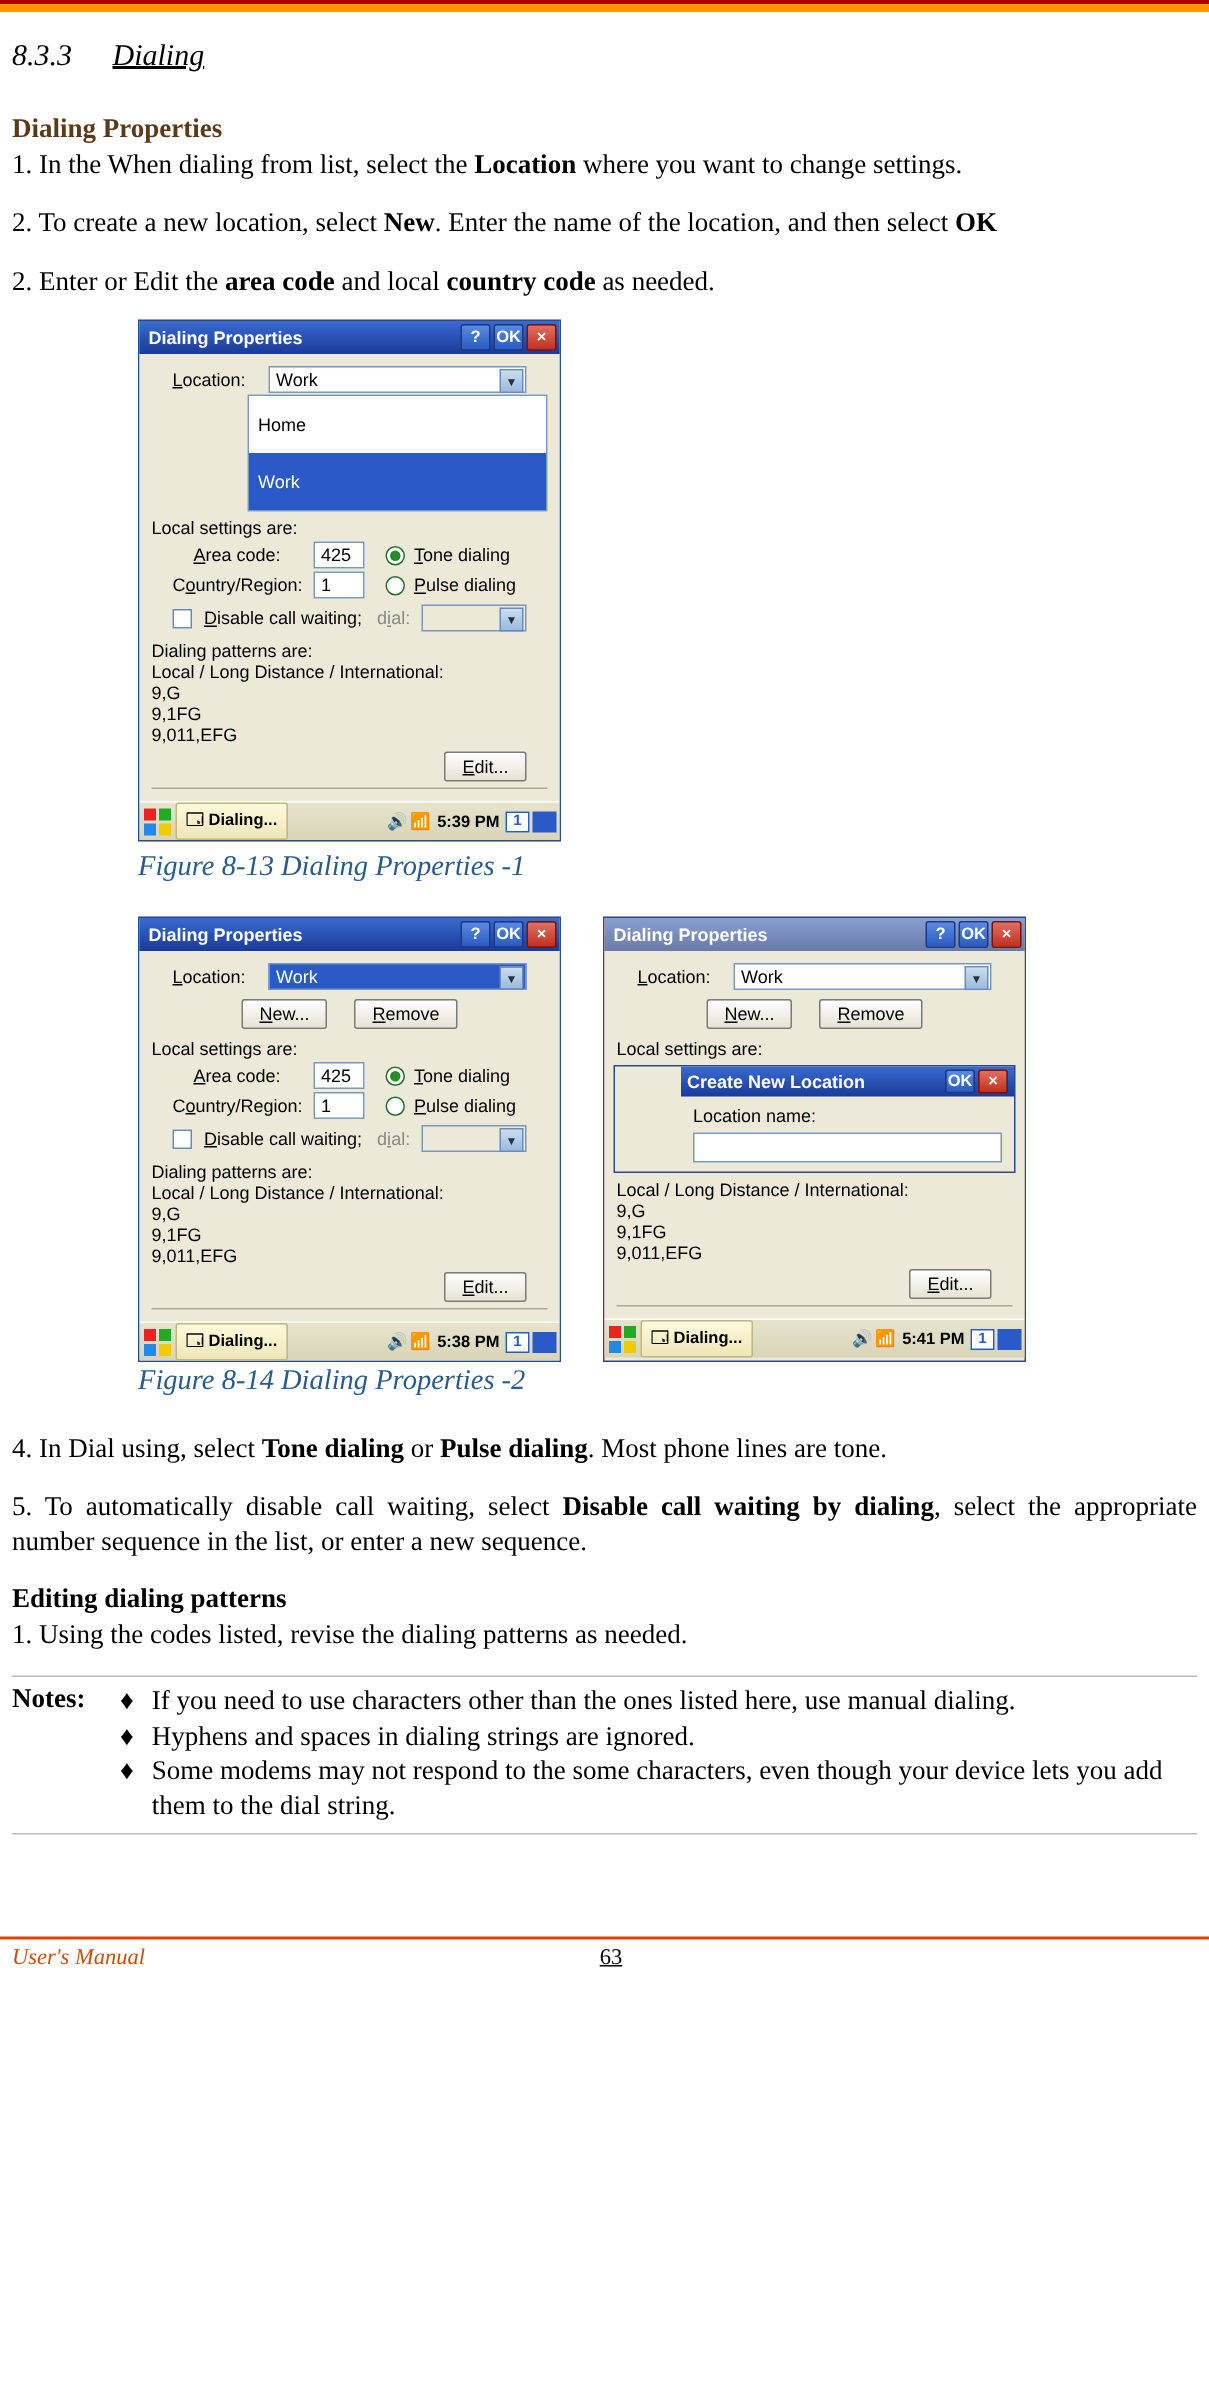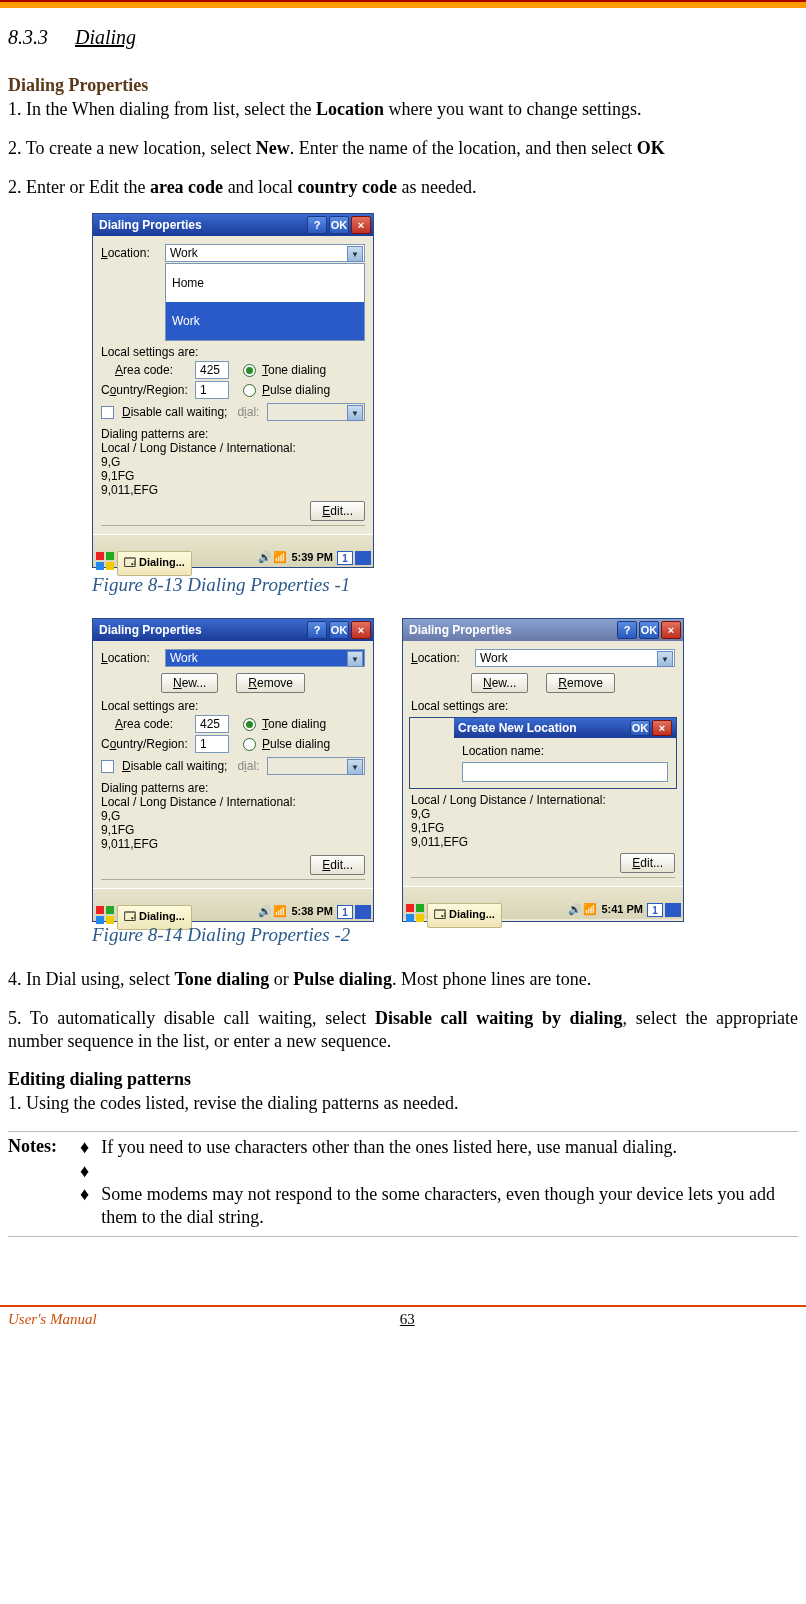--- a/index.html
+++ b/index.html
@@ -67,21 +67,21 @@
   .tbtn {
     width: 20px; height: 18px;
     background: linear-gradient(to bottom,#5a8ae0,#2a5ac0);
     border: 1px solid #1a3a88;
     border-radius: 2px;
     display: flex; align-items: center; justify-content: center;
     color: #fff; font-size: 11px; font-weight: bold;
   }
   .tbtn.close { background: linear-gradient(to bottom,#e07060,#c03020); border-color:#801000;}
   .body { padding: 6px 8px; background:#ece9d8; }
-  .row { display:flex; align-items:center; margin: 2px 0; gap:4px; }
+  .row { display:flex; align-items:center; margin: 2px 14px; gap:4px; }
   .lbl { width: 60px; text-align: left; }
   .lblr { width: 90px; text-align: center; padding-right: 4px; }
   .inp { background:#fff; border:1px solid #7a98b8; height:18px; padding:0 4px; font-size:12px; display:flex; align-items:center; }
   .combo { flex:1; position:relative; }
   .combo .drop { position:absolute; right:1px; top:1px; width:16px; height:16px; background:linear-gradient(to bottom,#cde,#9bd); border:1px solid #6a8ac0; display:flex;align-items:center;justify-content:center; font-size:8px; color:#234;}
   .listbox { background:#fff; border:1px solid #7a98b8; margin-top:-1px;}
   .li { padding:12px 6px; }
   .li.sel { background:#2a5ac8; color:#fff; }
   .btn {
     border:1px solid #7a7a7a;
@@ -94,21 +94,21 @@
   .btn u { text-decoration: underline; }
   .radio { width:13px; height:13px; border:1px solid #2a6a2a; border-radius:50%; background:#fff; display:inline-flex; align-items:center; justify-content:center; margin-right:2px; }
   .radio.sel::after { content:""; width:7px; height:7px; border-radius:50%; background:#2a8a2a; }
   .chk { width:13px; height:13px; border:1px solid #6a8ab8; background:#fff; margin-right:4px; }
   .grey { color:#888; }
   .sep { height:1px; background:#b0aa98; margin:4px 0 2px 0; }
   .taskbar {
     height: 26px;
     background: linear-gradient(to bottom,#e8e4cc,#d8d4b8);
     border-top:1px solid #fff;
-    display:flex; align-items:flex-start; padding:16px 2px; gap:2px;
+    display:flex; align-items:center; padding:4px 2px; gap:2px;
     font-size:11px;
   }
   .start { width:20px; height:20px; display:flex; flex-wrap:wrap; }
   .start span { width:8px; height:8px; margin:1px; }
   .s1{background:#e22;} .s2{background:#2a2;} .s3{background:#28e;} .s4{background:#ec0;}
   .taskbtn { background:linear-gradient(to bottom,#fefadc,#eee6b8); border:1px solid #c0b880; padding:2px 6px; border-radius:2px; font-weight:bold; }
   .time { font-weight:bold; margin:0 2px; }
   .kbd { width:16px; height:14px; border:1px solid #2a5ac8; background:#fff; color:#2a5ac8; font-size:10px; font-weight:bold; display:flex; align-items:center; justify-content:center; }
   .cascade { width:16px; height:14px; background:#2a5ac8; }
 
@@ -395,20 +395,21 @@
 
   <div class="notesblock">
     <div class="nlabel">Notes:</div>
     <ul>
       <li>
           <span class="dm">♦</span>
           <span>If you need to use characters other than the ones listed here, use manual dialing.</span>
         </li>
       <li>
           <span class="dm">♦</span>
+          <span>Hyphens and spaces in dialing strings are ignored.</span>
         </li>
       <li>
           <span class="dm">♦</span>
           <span>Some modems may not respond to the some characters, even though your device lets you add them to the dial string.</span>
         </li>
     </ul>
   </div>
 
 </div>
 

